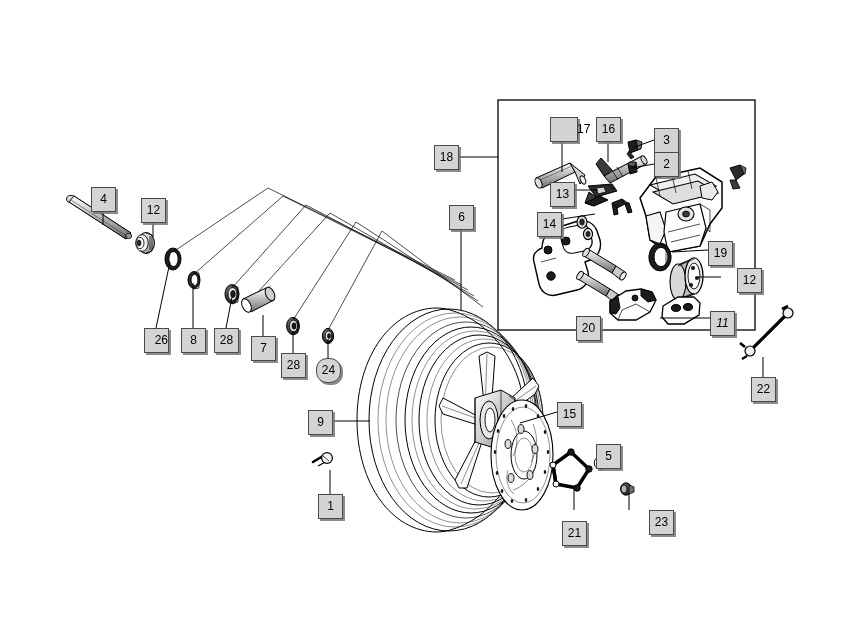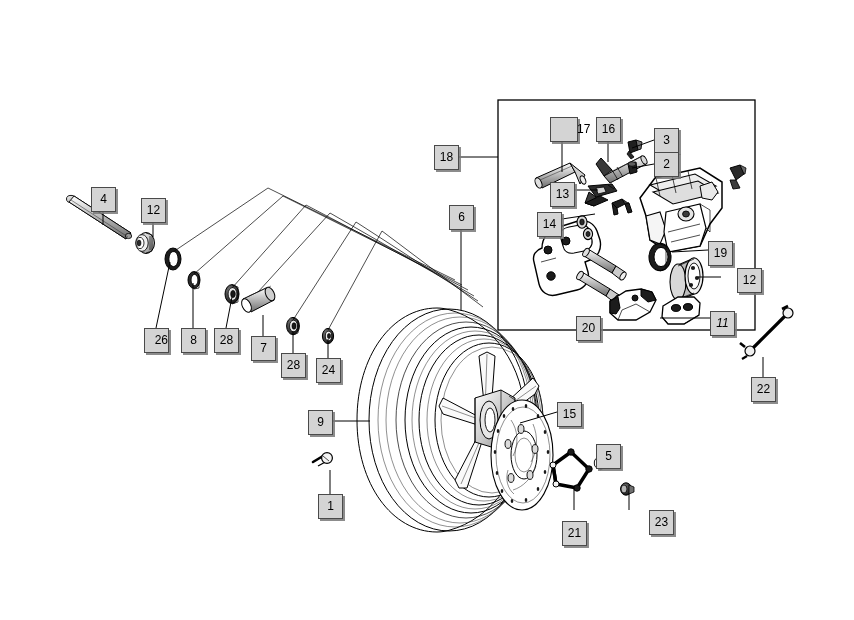--- a/index.html
+++ b/index.html
@@ -410,21 +410,21 @@
 </svg>
 
 <div id="tags">
       <div class="tag" style="left: 91px; top: 187px;">4</div>
       <div class="tag" style="left: 141px; top: 198px;">12</div>
       <div class="tag" style="left: 144px; top: 328px; text-align: right;">26</div>
       <div class="tag" style="left: 181px; top: 328px;">8</div>
       <div class="tag" style="left: 214px; top: 328px;">28</div>
       <div class="tag" style="left: 251px; top: 336px;">7</div>
       <div class="tag" style="left: 281px; top: 353px;">28</div>
-      <div class="tag" style="left: 316px; top: 358px;">24</div>
+      <div class="tag" style="left: 316px; top: 358px; border-radius: 11px;">24</div>
       <div class="tag" style="left: 449px; top: 205px;">6</div>
       <div class="tag" style="left: 434px; top: 145px;">18</div>
       <div class="tag" style="left: 550px; top: 117px; padding-left: 26px;">17</div>
       <div class="tag" style="left: 596px; top: 117px;">16</div>
       <div class="tag" style="left: 654px; top: 128px;">3</div>
       <div class="tag" style="left: 654px; top: 152px;">2</div>
       <div class="tag" style="left: 530px; top: 182px; margin-left: 20px;">13</div>
       <div class="tag" style="left: 537px; top: 212px;">14</div>
       <div class="tag" style="left: 708px; top: 241px;">19</div>
       <div class="tag" style="left: 737px; top: 268px;">12</div>

